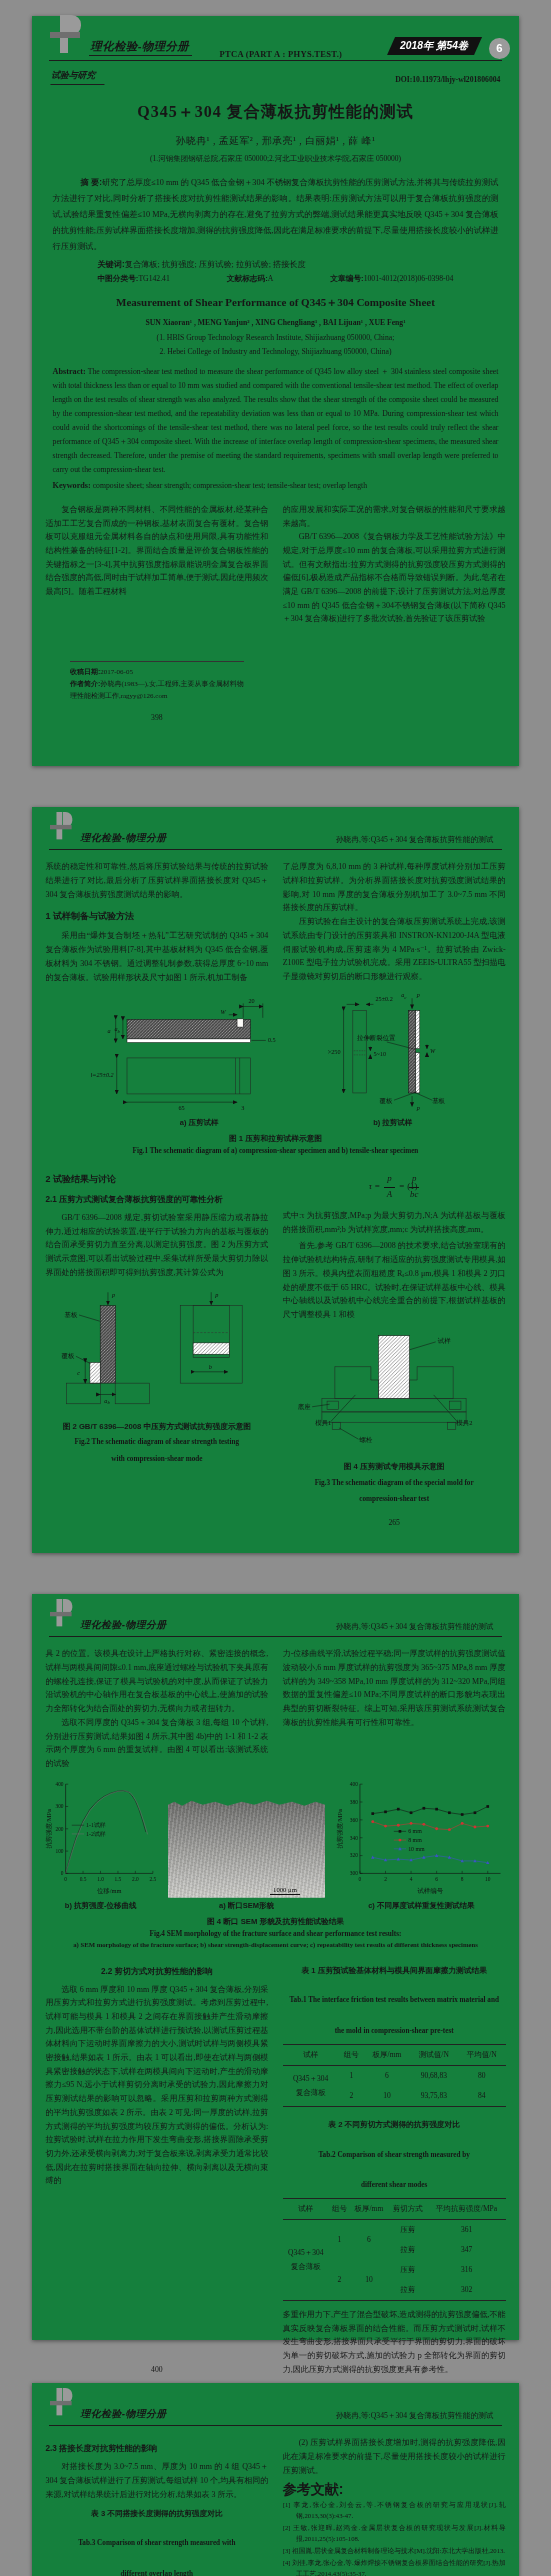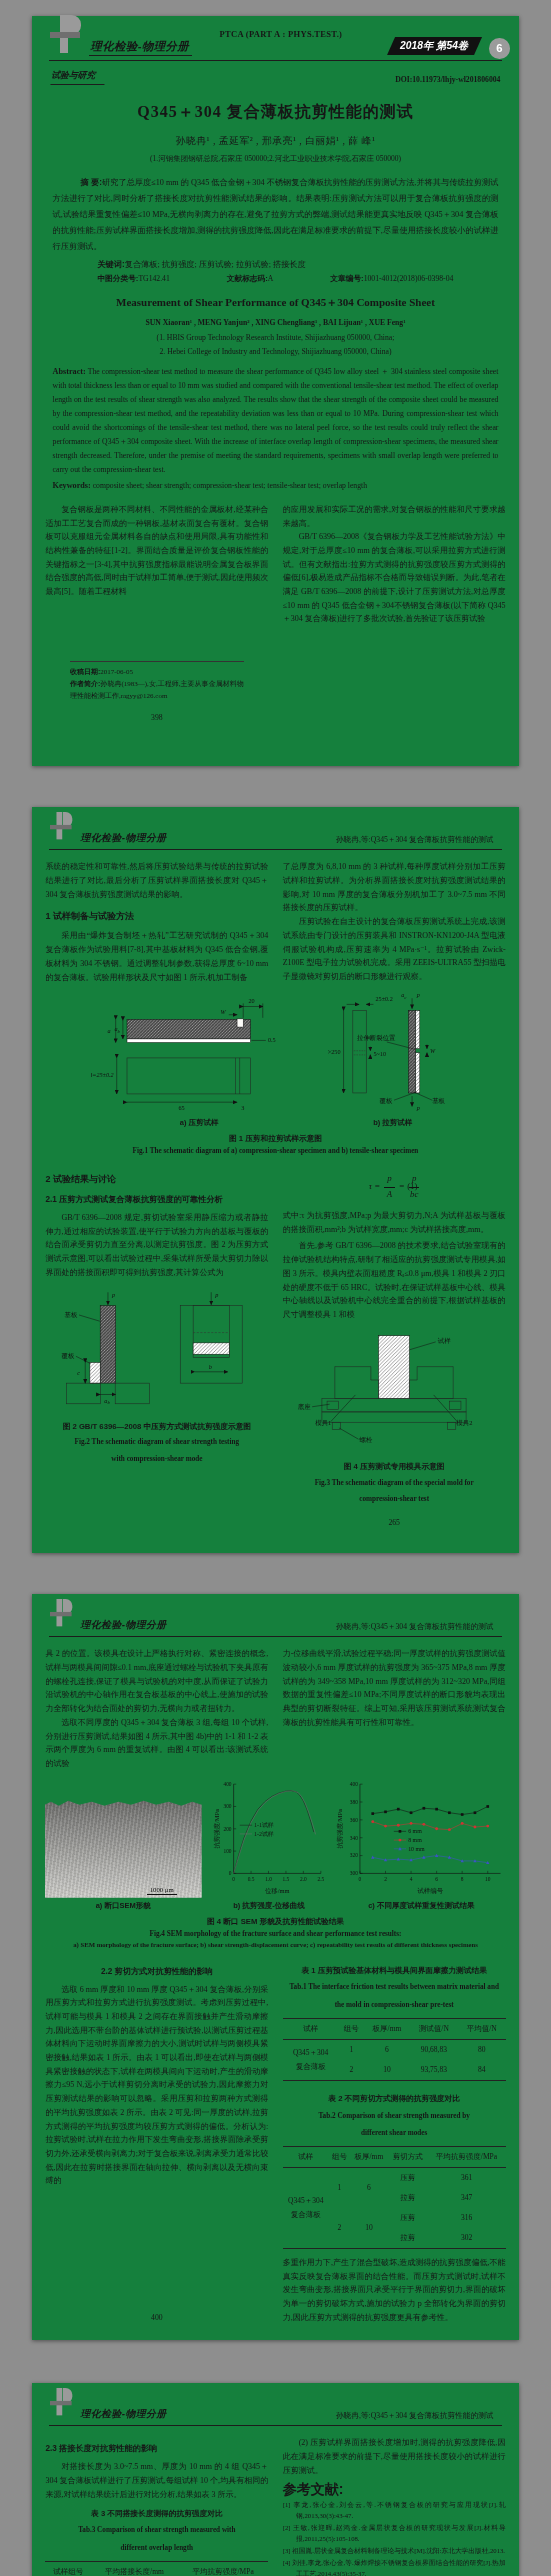--- a/index.html
+++ b/index.html
@@ -11,21 +11,21 @@
   #page4{top:2383px;height:512px;overflow:hidden;}
   .inner{padding:0 13.4px;}
   
   .hd1{position:relative;height:44px;margin:0 4.1px;border-bottom:1.5px solid #1c1c1c;}
   .plogo{position:absolute;left:1px;top:-1px;width:34px;height:41px;}
   .plogo .stem{position:absolute;left:9.3px;top:0;width:8.2px;height:38px;background:#9a9a9a;}
   .plogo .bowl{position:absolute;left:17.5px;top:0;width:13.4px;height:20.6px;background:#9a9a9a;border-radius:0 9.3px 9.3px 0;}
   .plogo .bar{position:absolute;left:0;top:17.5px;width:30px;height:6.2px;background:#6f6f6f;}
   .jname{position:absolute;left:40px;bottom:3.1px;font-family:"Liberation Sans","DejaVu Sans",sans-serif;
     font-weight:bold;font-style:italic;font-size:11.3px;letter-spacing:0.5px;border-bottom:1px solid #1c1c1c;padding:0 3.1px 1px 1px;}
-  .jen{position:absolute;left:170px;bottom:21px;font-weight:bold;font-size:8.5px;letter-spacing:0.3px;}
+  .jen{position:absolute;left:170px;bottom:1px;font-weight:bold;font-size:8.5px;letter-spacing:0.3px;}
   .issuebox{position:absolute;right:24px;bottom:4.1px;background:#111;color:#fff;transform:skewX(-24deg);
     padding:2.1px 9.3px;font-family:"Liberation Sans","DejaVu Sans",sans-serif;font-weight:bold;font-style:italic;font-size:10.3px;}
   .issuebox span{display:inline-block;transform:skewX(24deg);}
   .issuecircle{position:absolute;right:-8.2px;bottom:1px;width:20.6px;height:20.6px;border-radius:50%;background:#9b9b9b;
     color:#fff;font-family:"Liberation Sans","DejaVu Sans",sans-serif;font-weight:bold;font-size:11.3px;
     display:flex;align-items:center;justify-content:center;}
   .row2{display:flex;justify-content:space-between;align-items:flex-end;margin:9.3px 5.2px 0 5.2px;}
   .colname{font-family:"Liberation Sans","DejaVu Sans",sans-serif;font-weight:bold;font-style:italic;font-size:8.8px;
     border-bottom:1px solid #1c1c1c;padding:0 10.3px 1.5px 0;transform:skewX(-4deg);}
   .doi{font-weight:bold;font-size:7.7px;}
@@ -82,21 +82,21 @@
   .scalebar{position:absolute;right:25px;bottom:3.1px;font-size:6.7px;color:#111;border-bottom:1.3px solid #111;padding:0 3.1px 0.5px 3.1px;}
   
   .formula{position:relative;display:flex;justify-content:center;align-items:center;gap:4.1px;margin:7.2px 0;font-size:8.8px;font-style:italic;}
   .frac{display:inline-block;text-align:center;vertical-align:middle;}
   .frac .num{display:block;border-bottom:0.6px solid #111;padding:0 3.1px 0.5px 3.1px;}
   .frac .den{display:block;padding-top:0.5px;}
   .eqno{position:absolute;right:2.1px;font-style:normal;}
   .fnote{font-size:8px;line-height:13.7px;text-align:justify;}
   
   .tbl-cn{font-family:"Liberation Sans","DejaVu Sans",sans-serif;font-weight:bold;font-size:7.7px;text-align:center;margin-top:5.2px;}
-  .tbl-en{font-weight:bold;font-size:7.2px;text-align:center;margin-top:4px;}
+  .tbl-en{font-weight:bold;font-size:7.2px;text-align:center;margin-top:17px;}
   table{border-collapse:collapse;width:100%;margin-top:5.2px;font-size:7.5px;}
   table{border-top:1px solid #222;border-bottom:1px solid #222;}
   th,td{font-weight:normal;text-align:center;padding:3.1px 1px;}
   thead tr{border-bottom:0.6px solid #222;}
   
   .refs-title{font-family:"Liberation Sans","DejaVu Sans",sans-serif;font-weight:bold;font-size:14px;margin:5.2px 0 3.1px 0;}
   .refs p{margin:0 0 1px 0;font-size:6.7px;line-height:11px;padding-left:2em;text-indent:-2em;text-align:justify;}
 </style>
 </head>
 <body>
@@ -381,26 +381,20 @@
           </div>
         </div>
       <div class="col">
           <div>
             <p>力-位移曲线平滑,试验过程平稳;同一厚度试样的抗剪强度测试值波动较小,6 mm 厚度试样的抗剪强度为 365~375 MPa,8 mm 厚度试样的为 349~358 MPa,10 mm 厚度试样的为 312~320 MPa,同组数据的重复性偏差≤10 MPa;不同厚度试样的断口形貌均表现出典型的剪切断裂特征。综上可知,采用该压剪测试系统测试复合薄板的抗剪性能具有可行性和可靠性。</p>
           </div>
         </div>
     </div>
 
     <div class="figrow" style="gap:11.3px;">
-      <div class="figitem">
-        <div class="sem">
-            <span class="scalebar">1000 μm</span>
-          </div>
-        <div class="figlabel">a) 断口SEM形貌</div>
-      </div>
       <div class="figitem">
         <svg id="chart-fig4b" width="112" height="118" viewBox="0 0 218 230">
             <path d="M40,12 L40,186 L210,186" fill="none" stroke="#111" stroke-width="1.2"></path>
             <line x1="40" y1="186" x2="40" y2="181" stroke="#111"></line>
             <text class="tick" x="40" y="201" text-anchor="middle">0</text>
             <line x1="74" y1="186" x2="74" y2="181" stroke="#111"></line>
             <text class="tick" x="74" y="201" text-anchor="middle">0.5</text>
             <line x1="108" y1="186" x2="108" y2="181" stroke="#111"></line>
             <text class="tick" x="108" y="201" text-anchor="middle">1.0</text>
             <line x1="142" y1="186" x2="142" y2="181" stroke="#111"></line>
@@ -422,20 +416,26 @@
             <text class="alabel" x="125" y="225" text-anchor="middle">位移/mm</text>
             <text class="alabel" transform="translate(11,99) rotate(-90)" text-anchor="middle">抗剪强度/MPa</text>
             <polyline points="40.0,186.0 50.2,149.0 60.4,116.4 74.0,83.8 87.6,60.7 101.2,45.9 114.8,35.9 128.4,29.4 142.0,25.5 152.2,24.6 162.4,27.2 169.2,33.8 176.0,44.6 182.8,60.7 189.6,81.6 196.4,105.5" fill="none" stroke="#1a1a1a" stroke-width="1.1"></polyline>
             <polyline points="40.0,186.0 50.2,152.1 60.4,119.9 74.0,86.8 87.6,63.3 101.2,47.7 114.8,37.2 128.4,30.3 142.0,25.9 155.6,25.0 165.8,28.5 172.6,36.4 179.4,49.0 186.2,66.4 193.0,86.8 199.8,109.9" fill="none" stroke="#6f6f6f" stroke-width="1.1"></polyline>
             <line x1="52" y1="92" x2="76" y2="92" stroke="#1a1a1a"></line>
             <text class="leg" x="80" y="96">1-1试样</text>
             <line x1="52" y1="109" x2="76" y2="109" stroke="#6f6f6f"></line>
             <text class="leg" x="80" y="113">1-2试样</text>
           </svg>
         <div class="figlabel">b) 抗剪强度-位移曲线</div>
+      </div>
+      <div class="figitem">
+        <div class="sem">
+            <span class="scalebar">1000 μm</span>
+          </div>
+        <div class="figlabel">a) 断口SEM形貌</div>
       </div>
       <div class="figitem">
         <svg id="chart-fig4c" width="170" height="118" viewBox="0 0 330 230">
             <path d="M46,12 L46,186 L320,186" fill="none" stroke="#111" stroke-width="1.2"></path>
             <line x1="46" y1="186" x2="46" y2="181" stroke="#111"></line>
             <text class="tick" x="46" y="201" text-anchor="middle">0</text>
             <line x1="95.81818181818181" y1="186" x2="95.81818181818181" y2="181" stroke="#111"></line>
             <text class="tick" x="95.81818181818181" y="201" text-anchor="middle">2</text>
             <line x1="145.63636363636363" y1="186" x2="145.63636363636363" y2="181" stroke="#111"></line>
             <text class="tick" x="145.63636363636363" y="201" text-anchor="middle">4</text>

